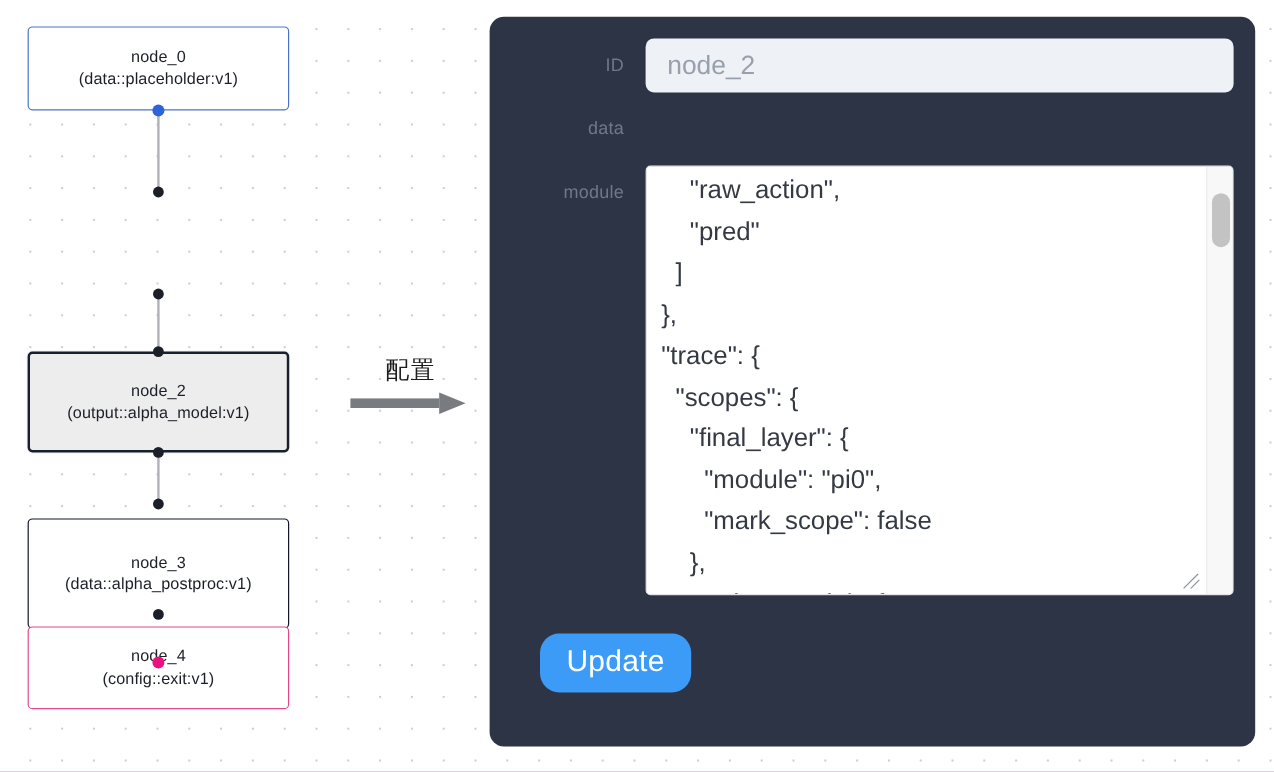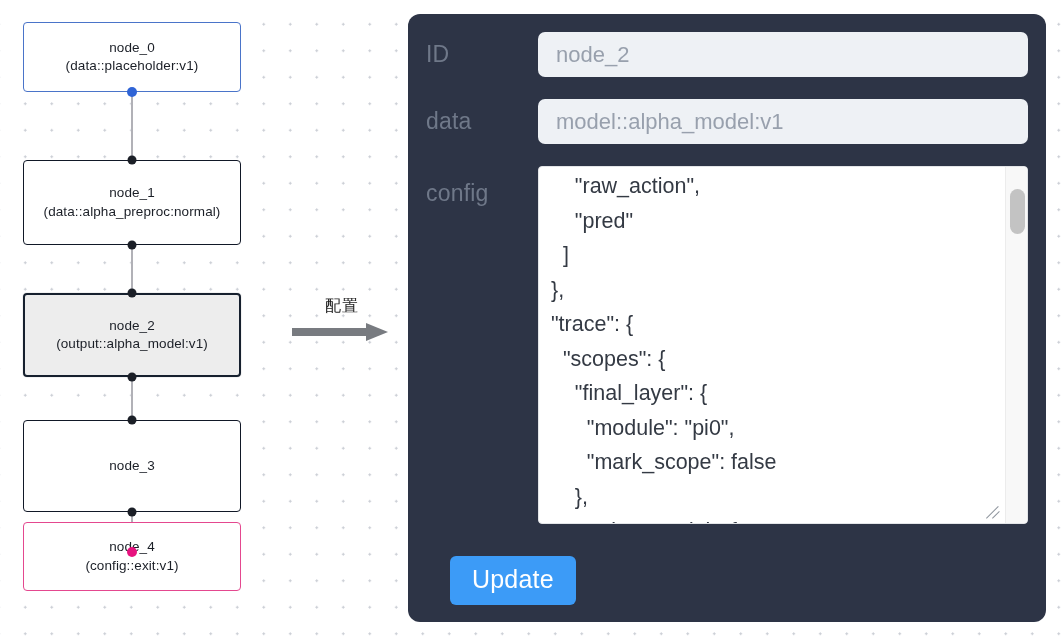--- a/index.html
+++ b/index.html
@@ -76,21 +76,21 @@
     transform: translateX(-50%);
   }
 
   
   .arrow-group {
     position: absolute;
     left: 292px; top: 298px;
     width: 100px;
   }
   .arrow-caption {
-    font-size: 16px;
+    font-size: 20px;
     color: #1c1c1c;
     text-align: center;
     letter-spacing: 1px;
     font-family: "DejaVu Sans", sans-serif;
     line-height: 1;
   }
   .arrow-shape {
     position: relative;
     margin-top: 9px;
     height: 18px;
@@ -126,24 +126,24 @@
   .form-row {
     display: flex;
     align-items: center;
     margin-bottom: 22px;
   }
   .form-row.cfg { align-items: flex-start; }
 
   .form-label {
     width: 112px;
     flex: 0 0 112px;
-    text-align: left;
+    text-align: right;
     padding-right: 18px;
     color: #6f7889;
-    font-size: 23px;
+    font-size: 15px;
     letter-spacing: .2px;
     font-family: "Liberation Sans", sans-serif;
   }
   .form-row.cfg .form-label { padding-top: 14px; }
 
   .text-input {
     flex: 1 1 auto;
     height: 45px;
     background: #eef1f5;
     border: none;
@@ -215,21 +215,21 @@
     width: 10px; left: 5px; top: 13px;
     transform: rotate(-45deg);
   }
 
   .btn-row { padding: 10px 0 0 24px; }
   .update-btn {
     display: inline-block;
     background: #3c9bf7;
     color: #ffffff;
     border: none;
-    border-radius: 6px;
+    border-radius: 16px;
     font-size: 25px;
     font-family: "Liberation Sans", sans-serif;
     padding: 9px 22px 11px 22px;
     cursor: pointer;
     letter-spacing: .2px;
   }
 </style>
 </head>
 <body>
 
@@ -241,36 +241,33 @@
     <div class="edge" style="left:132px; top:245px; height:48px;"></div>
     <div class="edge" style="left:132px; top:377px; height:43px;"></div>
     <div class="edge" style="left:132px; top:512px; height:40px;"></div>
 
     <div class="node n0" style="left:23px; top:22px; width:218px; height:70px;">
       <div class="nlabel">node_0</div>
       <div class="nlabel">(data::placeholder:v1)</div>
     </div>
     <div class="handle blue" style="left:132px; top:92px;"></div>
 
-    <div class="node n1" style="left:23px; top:160px; width:218px; height:85px;">
-      <div class="nlabel">node_1</div>
-      <div class="nlabel">(data::alpha_preproc:normal)</div>
-    </div>
     <div class="handle" style="left:132px; top:160px;"></div>
     <div class="handle" style="left:132px; top:245px;"></div>
 
     <div class="node selected" style="left:23px; top:293px; width:218px; height:84px;">
       <div class="nlabel">node_2</div>
       <div class="nlabel">(output::alpha_model:v1)</div>
     </div>
     <div class="handle" style="left:132px; top:293px;"></div>
     <div class="handle" style="left:132px; top:377px;"></div>
 
-    <div class="node n3" style="left:23px; top:420px; width:218px; height:92px;">
+    <div class="node n3" style="left:23px; top:432px; width:218px; height:92px;">
       <div class="nlabel">node_3</div>
+      <div class="nlabel">(data::alpha_postproc:v1)</div>
     </div>
     <div class="handle" style="left:132px; top:420px;"></div>
     <div class="handle" style="left:132px; top:512px;"></div>
 
     <div class="node n4" style="left:23px; top:522px; width:218px; height:69px;">
       <div class="nlabel">node_4</div>
       <div class="nlabel">(config::exit:v1)</div>
     </div>
     <div class="handle pink" style="left:132px; top:552px;"></div>
 
@@ -286,25 +283,24 @@
   <div class="panel">
     <div class="panel-inner">
 
       <div class="form-row">
         <div class="form-label">ID</div>
         <input class="text-input" type="text" placeholder="node_2" style="">
       </div>
 
       <div class="form-row">
         <div class="form-label">data</div>
-        <input class="text-input" type="text" placeholder="model::alpha_model:v1" style="">
       </div>
 
       <div class="form-row cfg">
-        <div class="form-label">config</div>
+        <div class="form-label">module</div>
         <div class="json-wrap">
           <pre class="json-text">      "raw_action",
       "pred"
     ]
   },
   "trace": {
     "scopes": {
       "final_layer": {
         "module": "pi0",
         "mark_scope": false

